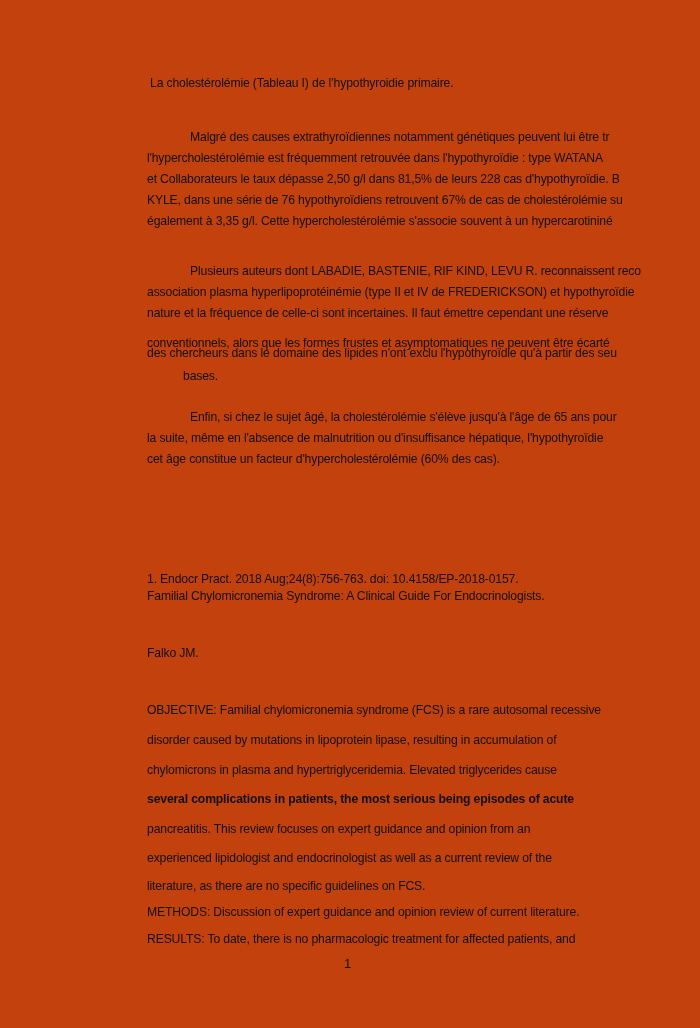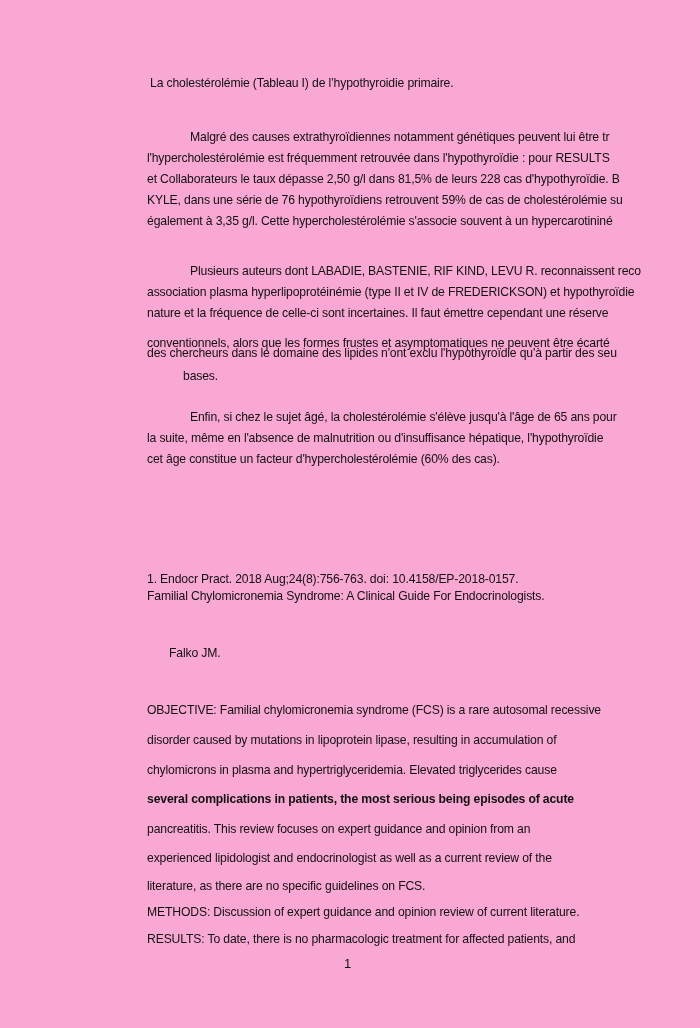--- a/index.html
+++ b/index.html
@@ -13,21 +13,21 @@
       position: relative;
       overflow: hidden;
       font-family: "Liberation Sans", "DejaVu Sans", sans-serif;
       color: #111111;
       font-size: 12.2px;
     }
     .page {
       position: absolute;
       left: 0; top: 0;
       width: 700px; height: 1028px;
-      background: #f9a8d4;
+      background: #c2410c;
     }
     .line {
       position: absolute;
       left: 147px;
       white-space: nowrap;
       overflow: hidden;
       right: 0;
       line-height: 15px;
       letter-spacing: -0.15px;
     }
@@ -43,23 +43,23 @@
   </style>
 </head>
 <body>
 
 <div class="page">
 
   <div class="line title-line" style="top:76px;">La cholestérolémie (Tableau I) de l’hypothyroidie primaire.</div>
 
   <div>
     <div class="line indent" style="top:130px;">Malgré des causes extrathyroïdiennes notamment génétiques peuvent lui être tr</div>
-    <div class="line" style="top:151px;">l'hypercholestérolémie est fréquemment retrouvée dans l'hypothyroïdie : pour RESULTS</div>
+    <div class="line" style="top:151px;">l'hypercholestérolémie est fréquemment retrouvée dans l'hypothyroïdie : type WATANA</div>
     <div class="line" style="top:172px;">et Collaborateurs le taux dépasse 2,50 g/l dans 81,5% de leurs 228 cas d'hypothyroïdie. B</div>
-    <div class="line" style="top:193px;">KYLE, dans une série de 76 hypothyroïdiens retrouvent 59% de cas de cholestérolémie su</div>
+    <div class="line" style="top:193px;">KYLE, dans une série de 76 hypothyroïdiens retrouvent 67% de cas de cholestérolémie su</div>
     <div class="line" style="top:214px;">également à 3,35 g/l. Cette hypercholestérolémie s'associe souvent à un hypercarotininé</div>
   </div>
 
   <div>
     <div class="line indent" style="top:264px;">Plusieurs auteurs dont LABADIE, BASTENIE, RIF KIND, LEVU R. reconnaissent reco</div>
     <div class="line" style="top:285px;">association plasma hyperlipoprotéinémie (type II et IV de FREDERICKSON) et hypothyroïdie</div>
     <div class="line" style="top:306px;">nature et la fréquence de celle-ci sont incertaines. Il faut émettre cependant une réserve</div>
     <div class="line" style="top:313px;margin-top:33px;">des chercheurs dans le domaine des lipides n'ont exclu l'hypothyroïdie qu'à partir des seu</div>
     <div class="line" style="top:336px;">conventionnels, alors que les formes frustes et asymptomatiques ne peuvent être écarté</div>
     <div class="line" style="top:369px;margin-left:36px;">bases.</div>
@@ -68,21 +68,21 @@
   <div>
     <div class="line indent" style="top:410px;">Enfin, si chez le sujet âgé, la cholestérolémie s'élève jusqu'à l'âge de 65 ans pour</div>
     <div class="line" style="top:431px;">la suite, même en l'absence de malnutrition ou d'insuffisance hépatique, l'hypothyroïdie</div>
     <div class="line" style="top:452px;">cet âge constitue un facteur d'hypercholestérolémie (60% des cas).</div>
   </div>
 
 
   <div>
     <div class="line" style="top:531px;margin-top:41px;">1. Endocr Pract. 2018 Aug;24(8):756-763. doi: 10.4158/EP-2018-0157.</div>
     <div class="line" style="top:589px;">Familial Chylomicronemia Syndrome: A Clinical Guide For Endocrinologists.</div>
-    <div class="line" style="top:646px;margin-left:22px;">Falko JM.</div>
+    <div class="line" style="top:646px;">Falko JM.</div>
 
     <div>
       <div class="line" style="top:703px;">OBJECTIVE: Familial chylomicronemia syndrome (FCS) is a rare autosomal recessive</div>
       <div class="line" style="top:733px;">disorder caused by mutations in lipoprotein lipase, resulting in accumulation of</div>
       <div class="line" style="top:763px;">chylomicrons in plasma and hypertriglyceridemia. Elevated triglycerides cause</div>
       <div class="line" style="top:792px;font-weight:bold;">several complications in patients, the most serious being episodes of acute</div>
       <div class="line" style="top:822px;">pancreatitis. This review focuses on expert guidance and opinion from an</div>
       <div class="line" style="top:851px;">experienced lipidologist and endocrinologist as well as a current review of the</div>
       <div class="line" style="top:879px;">literature, as there are no specific guidelines on FCS.</div>
       <div class="line" style="top:905px;">METHODS: Discussion of expert guidance and opinion review of current literature.</div>

